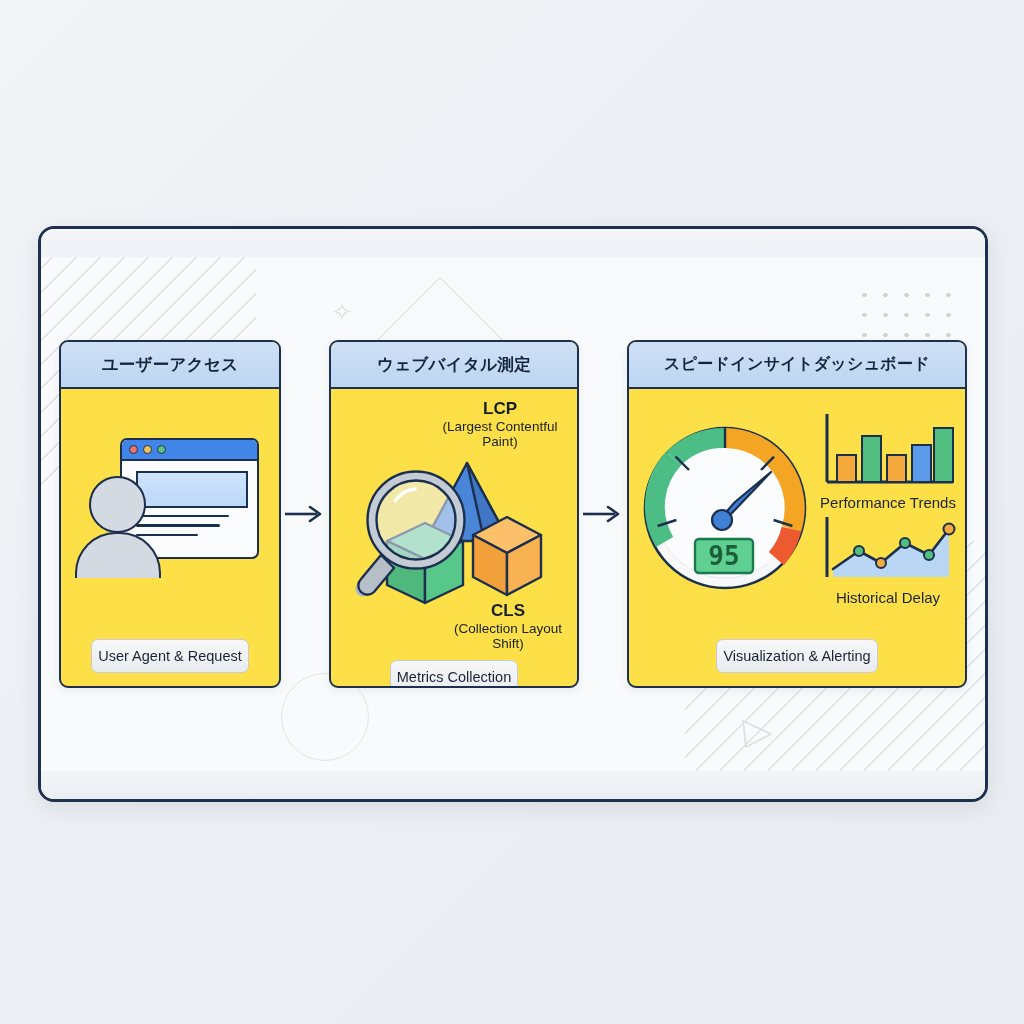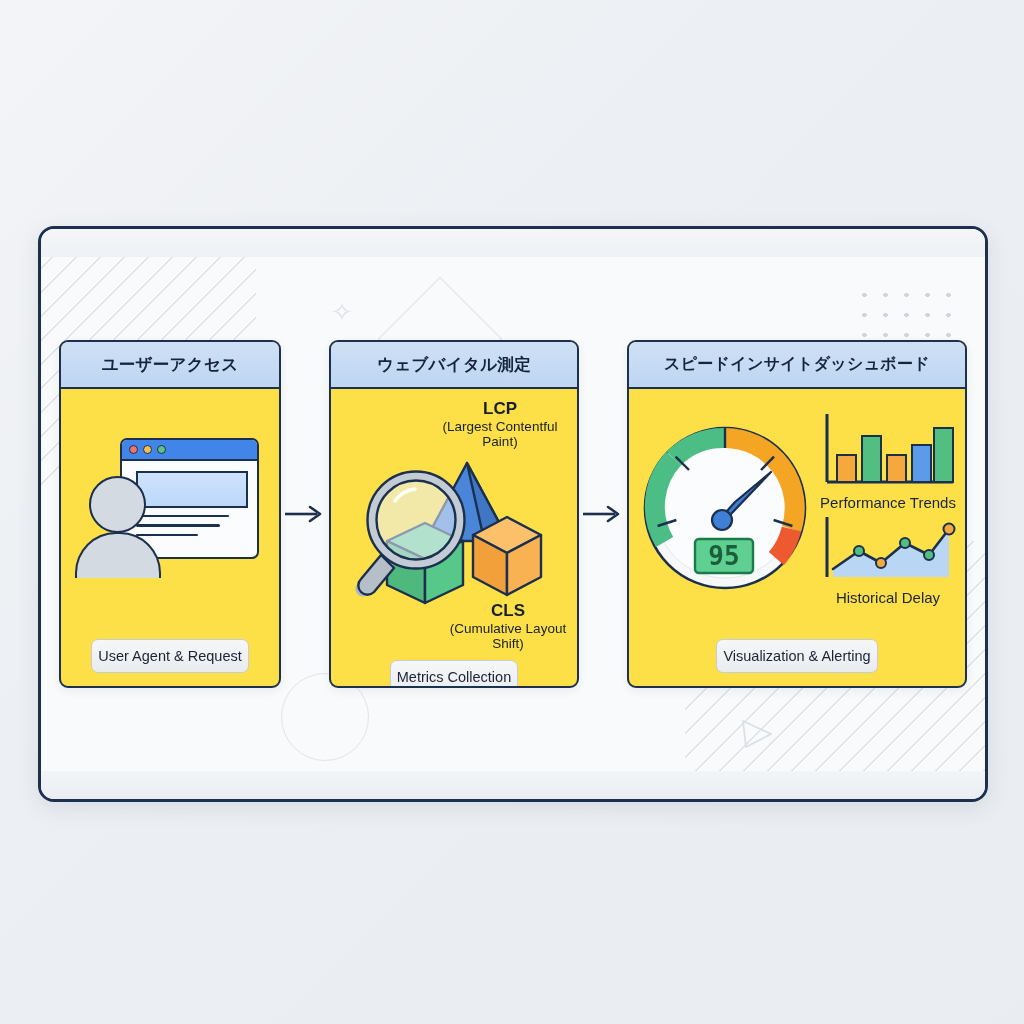--- a/index.html
+++ b/index.html
@@ -234,21 +234,21 @@
                   <path d="M58 108 a28 28 0 0 1 20 -12" fill="none" stroke="#ffffff" stroke-width="3.4" stroke-linecap="round"></path>
                 </g>
               </svg>
 
               <div class="lbl" style="left:88px;top:-18px;width:150px;">
                 <span class="k">LCP</span>
                 <span class="s">(Largest Contentful Paint)</span>
               </div>
               <div class="lbl" style="left:112px;top:184px;width:118px;">
                 <span class="k">CLS</span>
-                <span class="s">(Cumulative Layout Shift)</span>
+                <span class="s">(Collection Layout Shift)</span>
               </div>
             </div>
           </div>
           <div class="panel-foot">
             <span class="chip">Metrics Collection</span>
           </div>
         </div>
 
         <div class="arrow">
           <svg width="42" height="20" viewBox="0 0 42 20">

